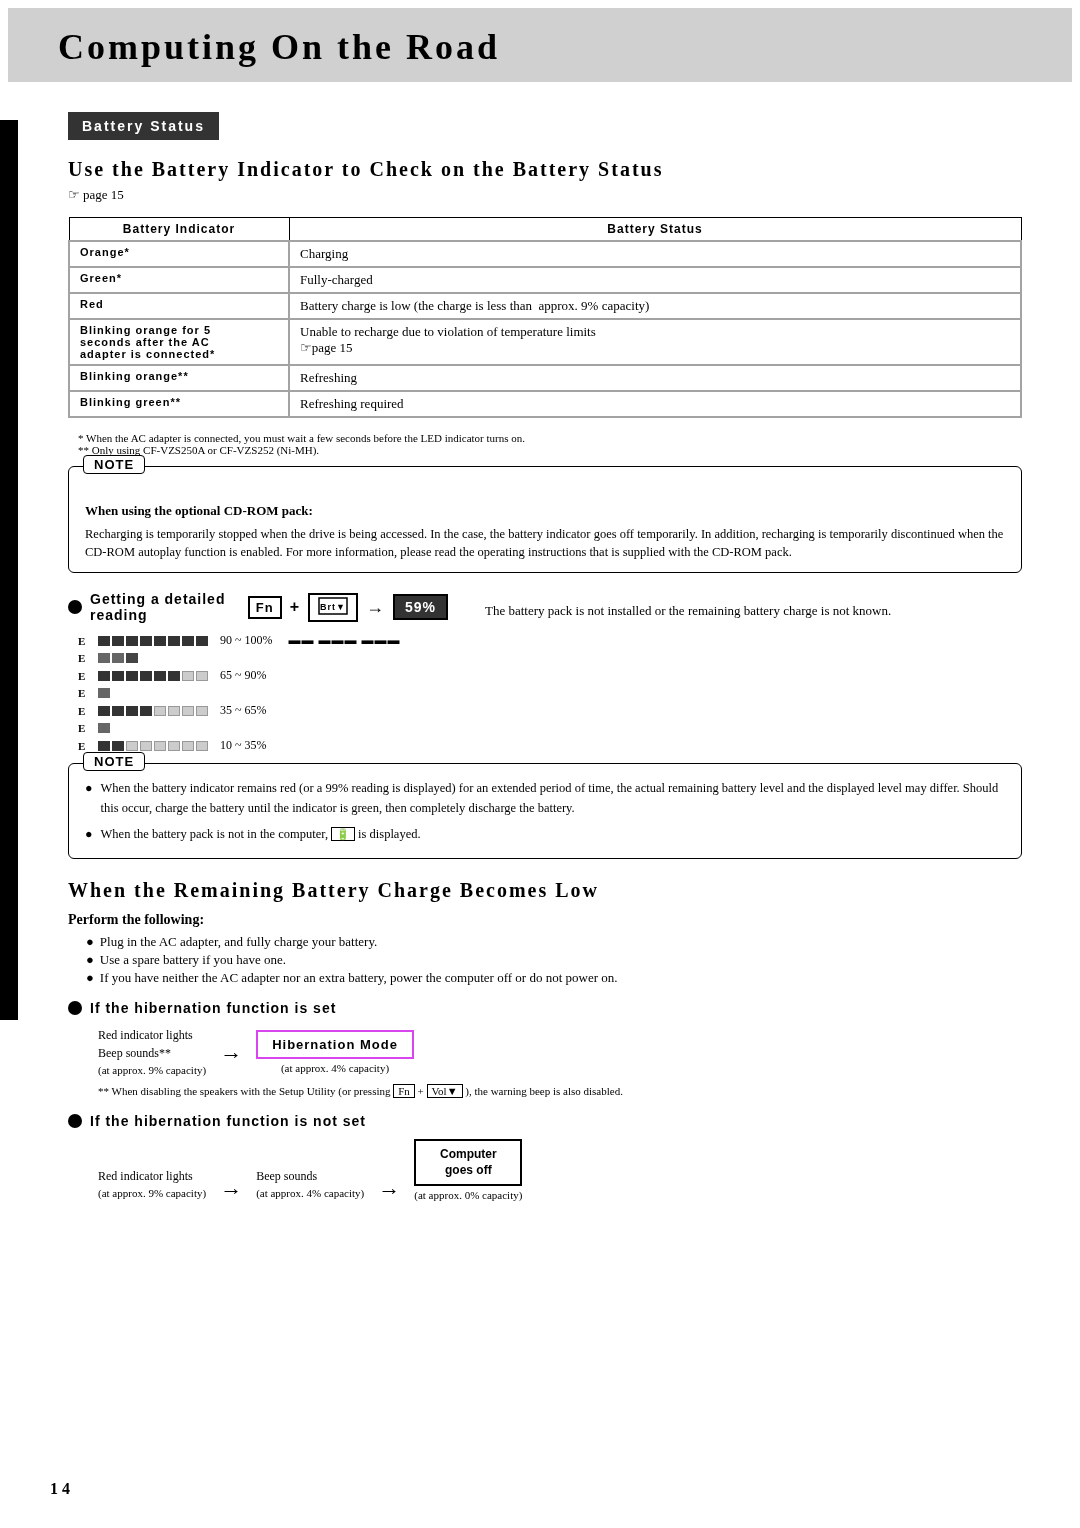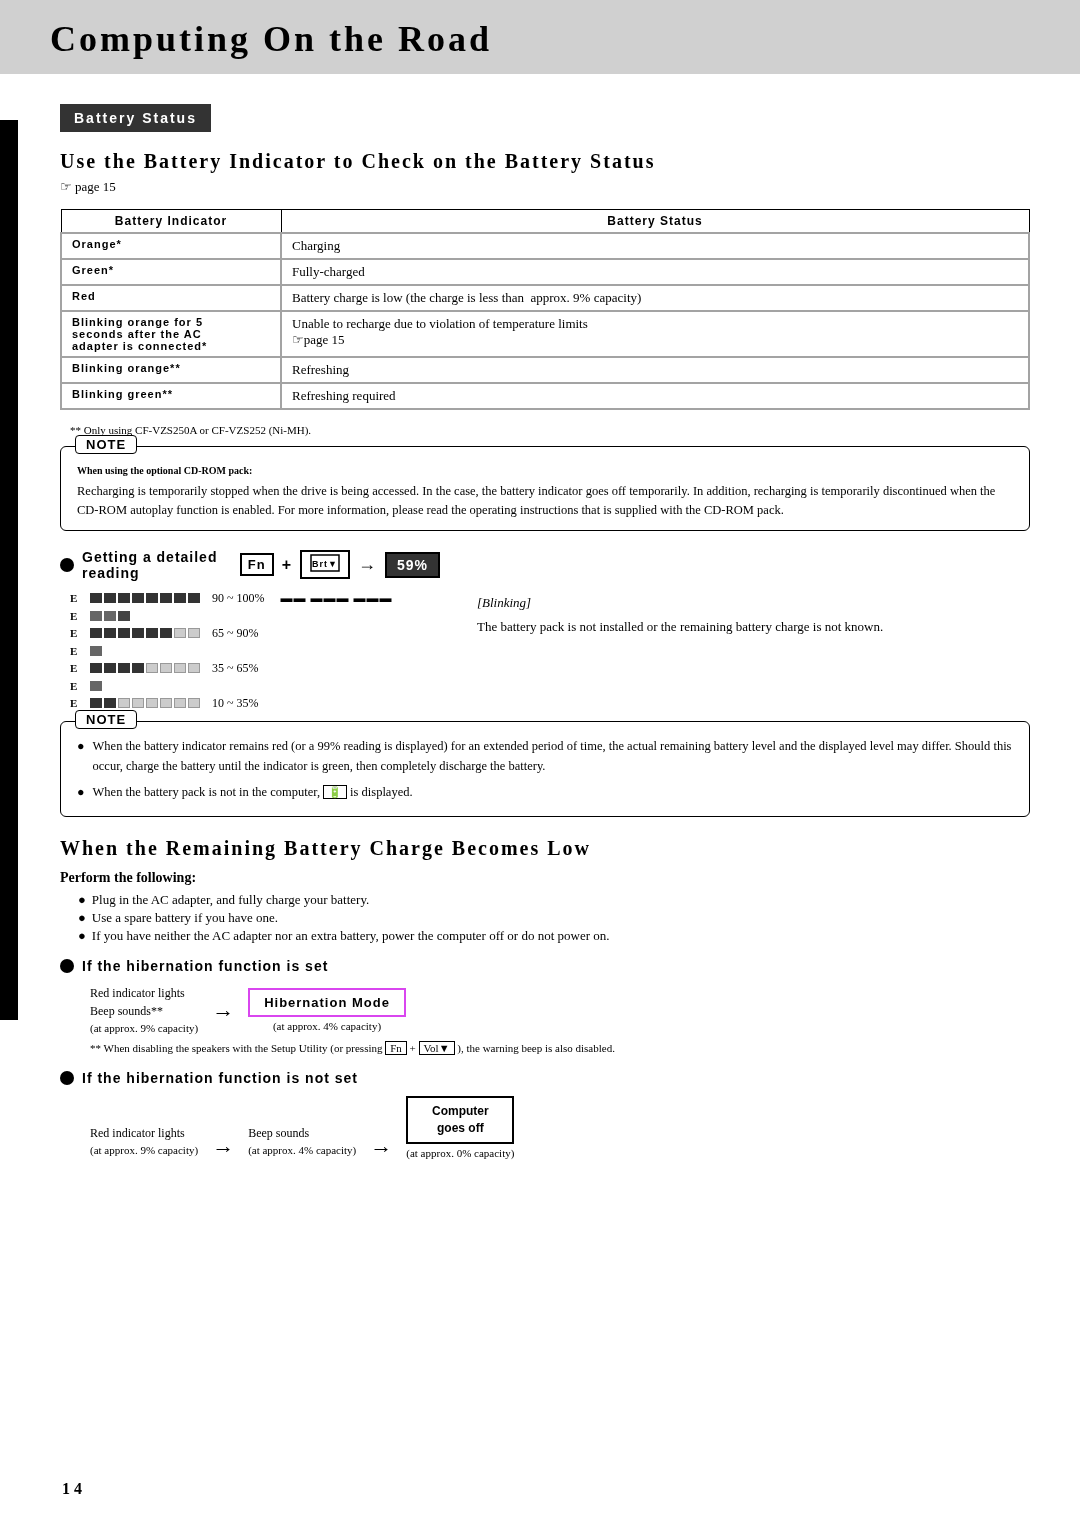--- a/index.html
+++ b/index.html
@@ -9,21 +9,21 @@
       color: #000;
       width: 1080px;
       min-height: 1528px;
       padding: 0;
       font-size: 15px;
     }
     .page {
       width: 1080px;
       min-height: 1528px;
       background: #fff;
-      padding: 0;
+      padding: 8px;
       position: relative;
     }
     
     .page-header {
       background: #d0d0d0;
       padding: 18px 50px 14px 50px;
       margin-bottom: 30px;
     }
     .page-header h1 {
       font-size: 36px;
@@ -117,23 +117,23 @@
       border: 1.5px solid #000;
       border-radius: 4px;
       padding: 1px 10px;
       font-size: 13px;
       font-weight: bold;
       font-family: Arial, sans-serif;
       letter-spacing: 1px;
     }
     .note-box .note-title {
       font-weight: bold;
-      font-size: 10px;
+      font-size: 13px;
       margin-bottom: 4px;
-      margin-top: 6px;
+      margin-top: 24px;
     }
     .note-box p {
       font-size: 12.5px;
       line-height: 1.5;
     }
     
     .reading-section {
       display: flex;
       align-items: flex-start;
       margin-bottom: 10px;
@@ -326,21 +326,21 @@
       font-size: 12px;
       font-weight: bold;
       text-align: center;
       font-family: Arial, sans-serif;
       line-height: 1.4;
     }
     
     .page-number {
       position: absolute;
       bottom: 30px;
-      left: 62px;
+      left: 50px;
       font-size: 16px;
       font-weight: bold;
     }
     .blinking-text {
       font-size: 13px;
       font-style: italic;
     }
     .at-approx {
       font-size: 11px;
     }
@@ -404,20 +404,21 @@
         </tr>
         <tr>
           <td class="indicator">Blinking green**</td>
           <td>Refreshing required</td>
         </tr>
       </tbody>
     </table>
 
     
     <div class="footnotes">
+      <div>* When the AC adapter is connected, you must wait a few seconds before the LED indicator turns on.</div>
       <div>** Only using CF-VZS250A or CF-VZS252 (Ni-MH).</div>
     </div>
 
     
     <div class="note-box">
       <span class="note-label">NOTE</span>
       <p class="note-title">When using the optional CD-ROM pack:</p>
       <p>Recharging is temporarily stopped when the drive is being accessed. In the case, the battery indicator goes off temporarily. In addition, recharging is temporarily discontinued when the CD-ROM autoplay function is enabled. For more information, please read the operating instructions that is supplied with the CD-ROM pack.</p>
     </div>
 
@@ -525,21 +526,20 @@
               <span class="seg-empty"></span>
               <span class="seg-empty"></span>
               <span class="seg-empty"></span>
             </span>
             <span class="bar-label">10 ~ 35%</span>
           </div>
         </div>
       </div>
 
       <div class="reading-right">
-        <div class="blinking-text" style="margin-bottom:6px; margin-top:36px;">[Blinking]</div>
         <div style="font-size:13px; line-height:1.5;">The battery pack is not installed or the remaining battery charge is not known.</div>
       </div>
     </div>
 
     
     <div class="note-box2">
       <span class="note-label2">NOTE</span>
       <p style="display:flex; gap:8px; align-items:flex-start;">
         <span>●</span>
         <span>When the battery indicator remains red (or a 99% reading is displayed) for an extended period of time, the actual remaining battery level and the displayed level may differ. Should this occur, charge the battery until the indicator is green, then completely discharge the battery.</span>

